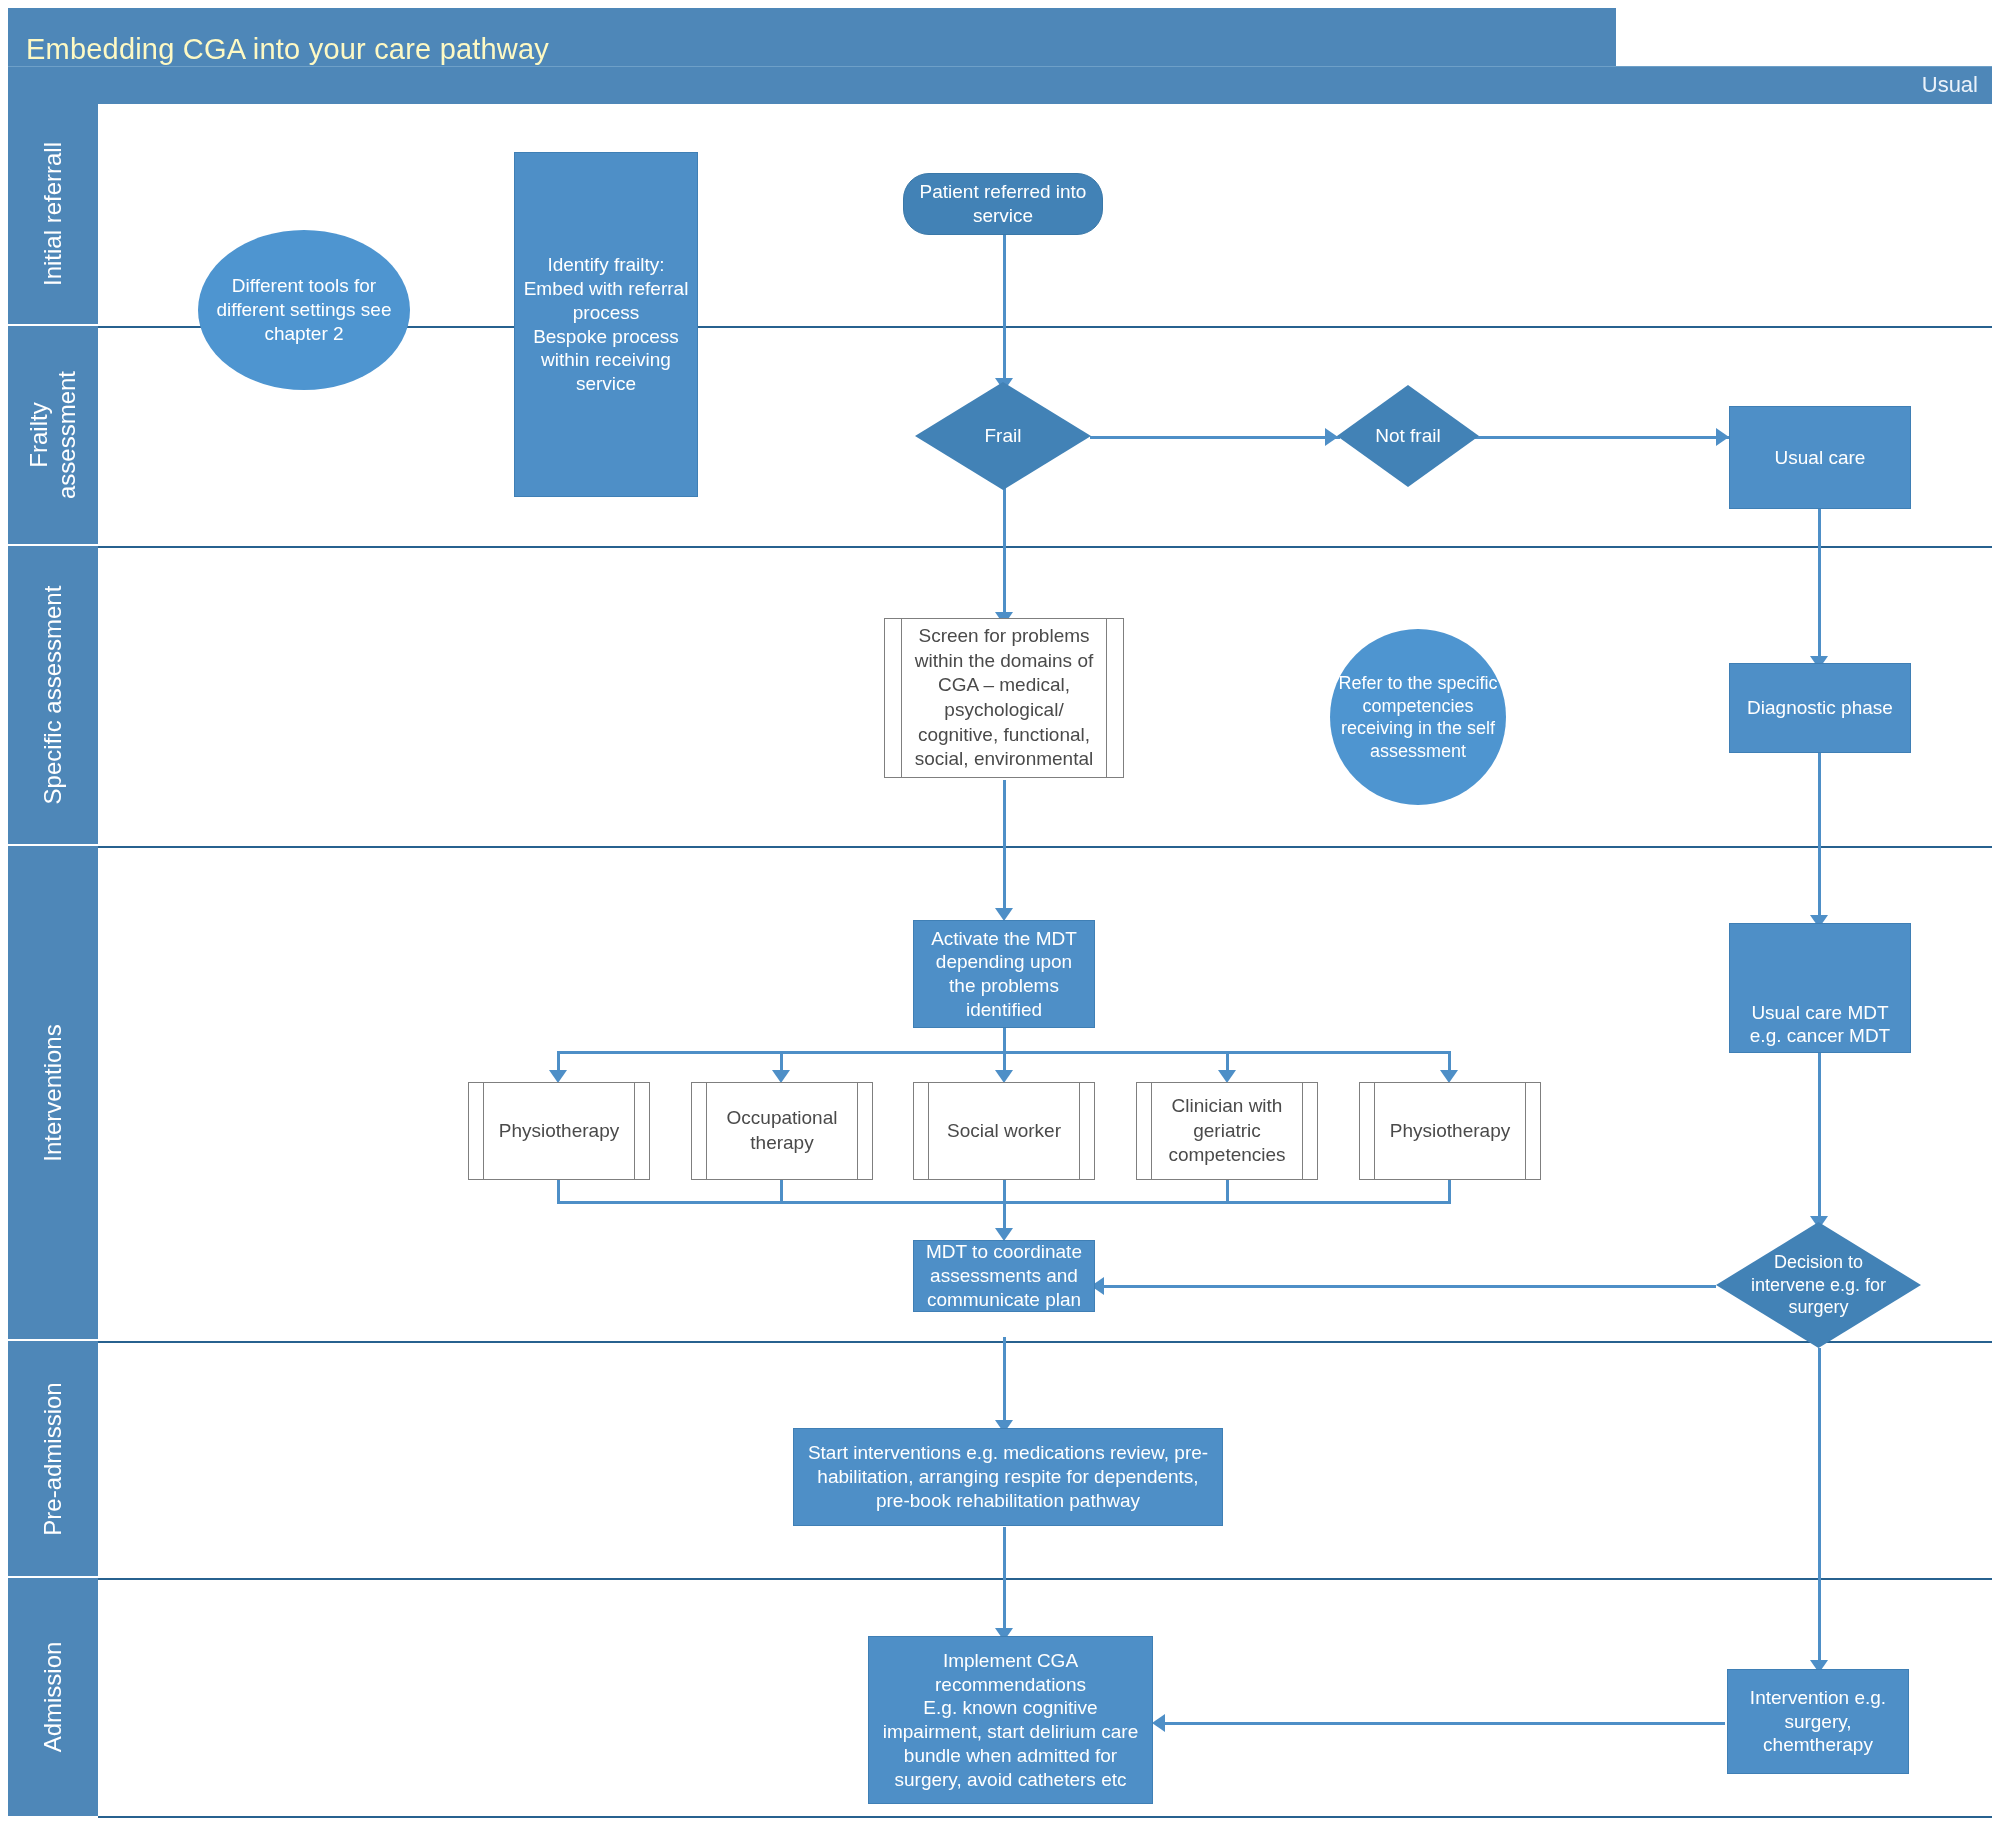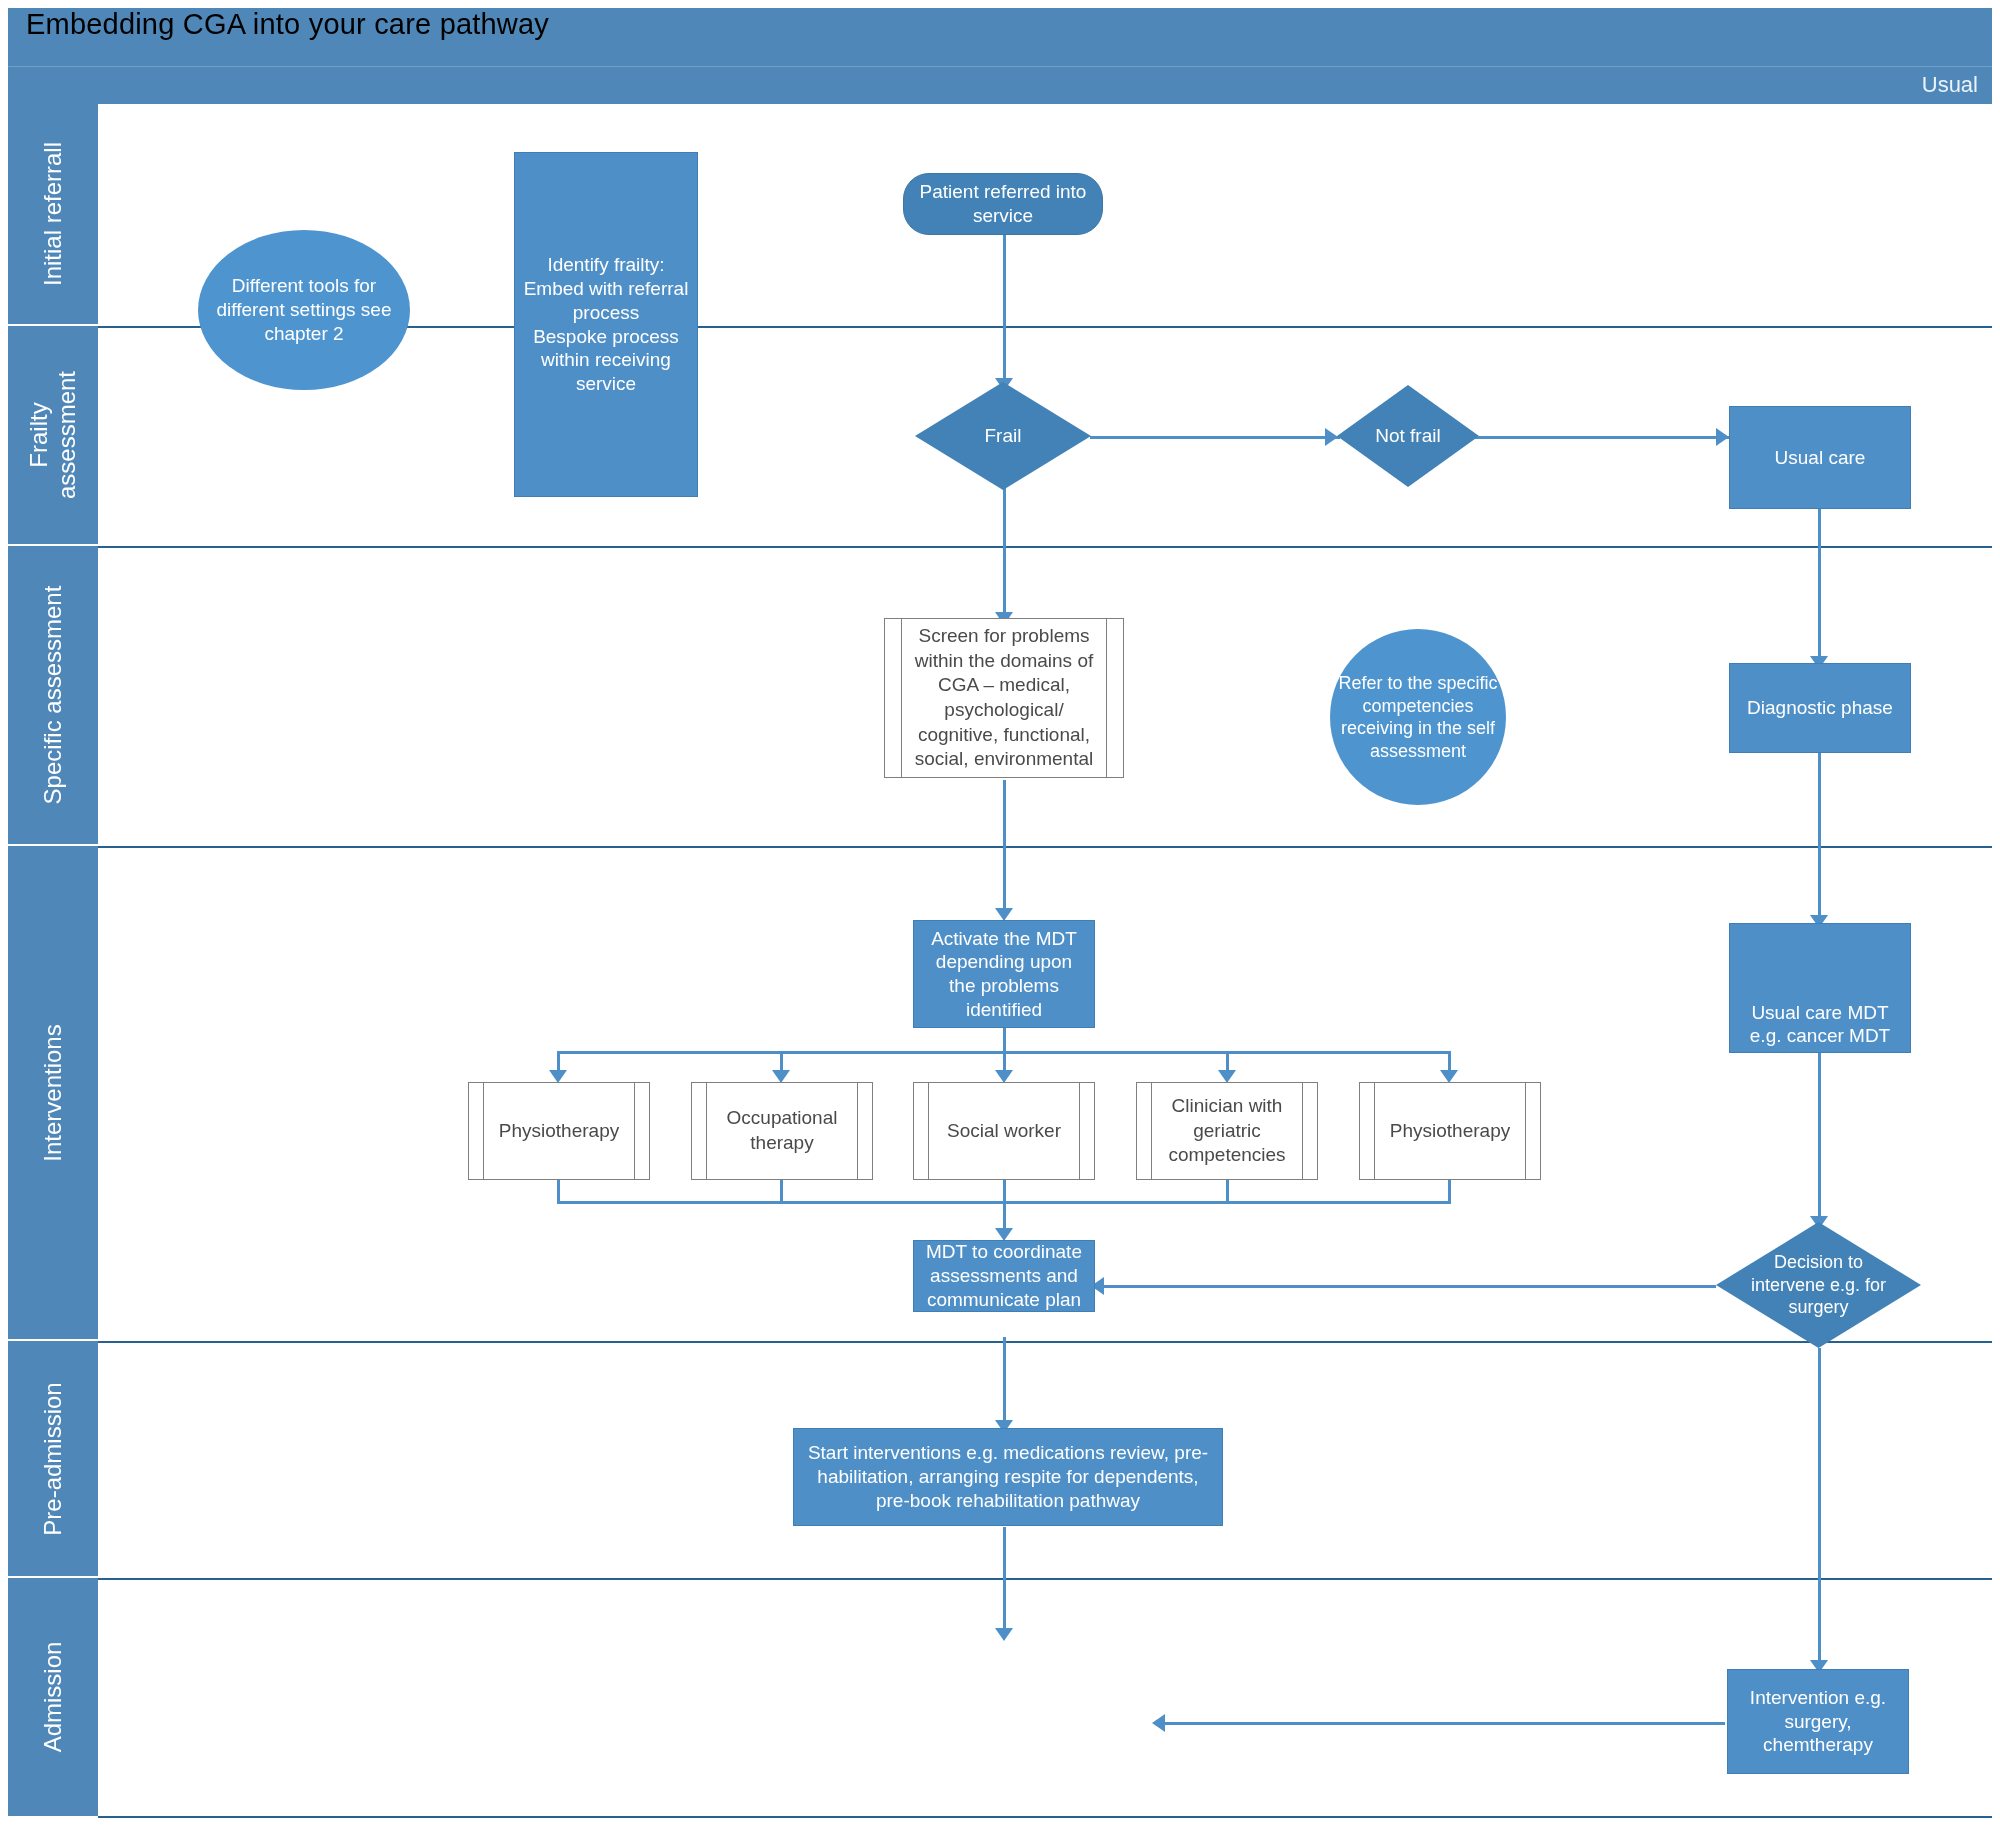--- a/index.html
+++ b/index.html
@@ -1,21 +1,21 @@
 <!DOCTYPE html>
 <html><head>
 <meta charset="utf-8">
 <style>
   html,body{margin:0;padding:0;background:#ffffff;}
   body{font-family:"Liberation Sans",sans-serif;}
   #page{position:relative;width:2000px;height:1826px;background:#ffffff;overflow:hidden;}
 
   
-  .title-bar{position:absolute;left:8px;top:8px;width:1984px;height:58px;background:#4E87B8;color:#000000;
-             display:flex;align-items:flex-start;padding-left:18px;box-sizing:border-box;font-size:29px;letter-spacing:.2px;}
+  .title-bar{position:absolute;left:8px;top:8px;width:1608px;height:58px;background:#4E87B8;color:#fef9c3;
+             display:flex;align-items:flex-end;padding-left:18px;box-sizing:border-box;font-size:29px;letter-spacing:.2px;}
   .phase-bar{position:absolute;left:8px;top:66px;width:1984px;height:38px;background:#4E87B8;color:#eaf2fa;
              display:flex;align-items:center;justify-content:flex-end;padding-right:14px;box-sizing:border-box;font-size:22px;}
   .phase-bar .sep{position:absolute;left:0;top:0;width:100%;height:1px;background:#6ea0c8;}
 
   
   .lane-col{position:absolute;left:8px;width:90px;background:#4E87B8;border-bottom:2px solid #ffffff;box-sizing:border-box;}
   .lane-label{position:absolute;left:50%;top:50%;transform:translate(-50%,-50%) rotate(-90deg);
               white-space:nowrap;color:#ffffff;font-size:24px;text-align:center;line-height:1.15;}
   .lane-body{position:absolute;left:98px;right:8px;background:#ffffff;border-top:2px solid #27618f;box-sizing:border-box;}
   .lane-body.first{border-top:none;}
@@ -237,18 +237,22 @@
 
   <div class="diamond" style="left:1716px;top:1222px;width:205px;height:126px;">
     <div class="dshape"></div>
     <div class="dtext" style="width:80%;font-size:18px;">Decision to intervene e.g. for surgery</div>
   </div>
 
   <div class="node fill rect" style="left:793px;top:1428px;width:430px;height:98px;">
     <span style="font-size:19px;">Start interventions e.g. medications review, pre-habilitation, arranging respite for dependents, pre-book rehabilitation pathway</span>
   </div>
 
+  <div class="node fill rect" style="left:868px;top:1636px;width:285px;height:168px;">
+    <span style="white-space:pre-line">Implement CGA recommendations
+E.g. known cognitive impairment, start delirium care bundle when admitted for surgery, avoid catheters etc</span>
+  </div>
 
   <div class="node fill rect" style="left:1727px;top:1669px;width:182px;height:105px;">
     <span>Intervention e.g. surgery, chemtherapy</span>
   </div>
 
 </div>
 
 </body></html>

